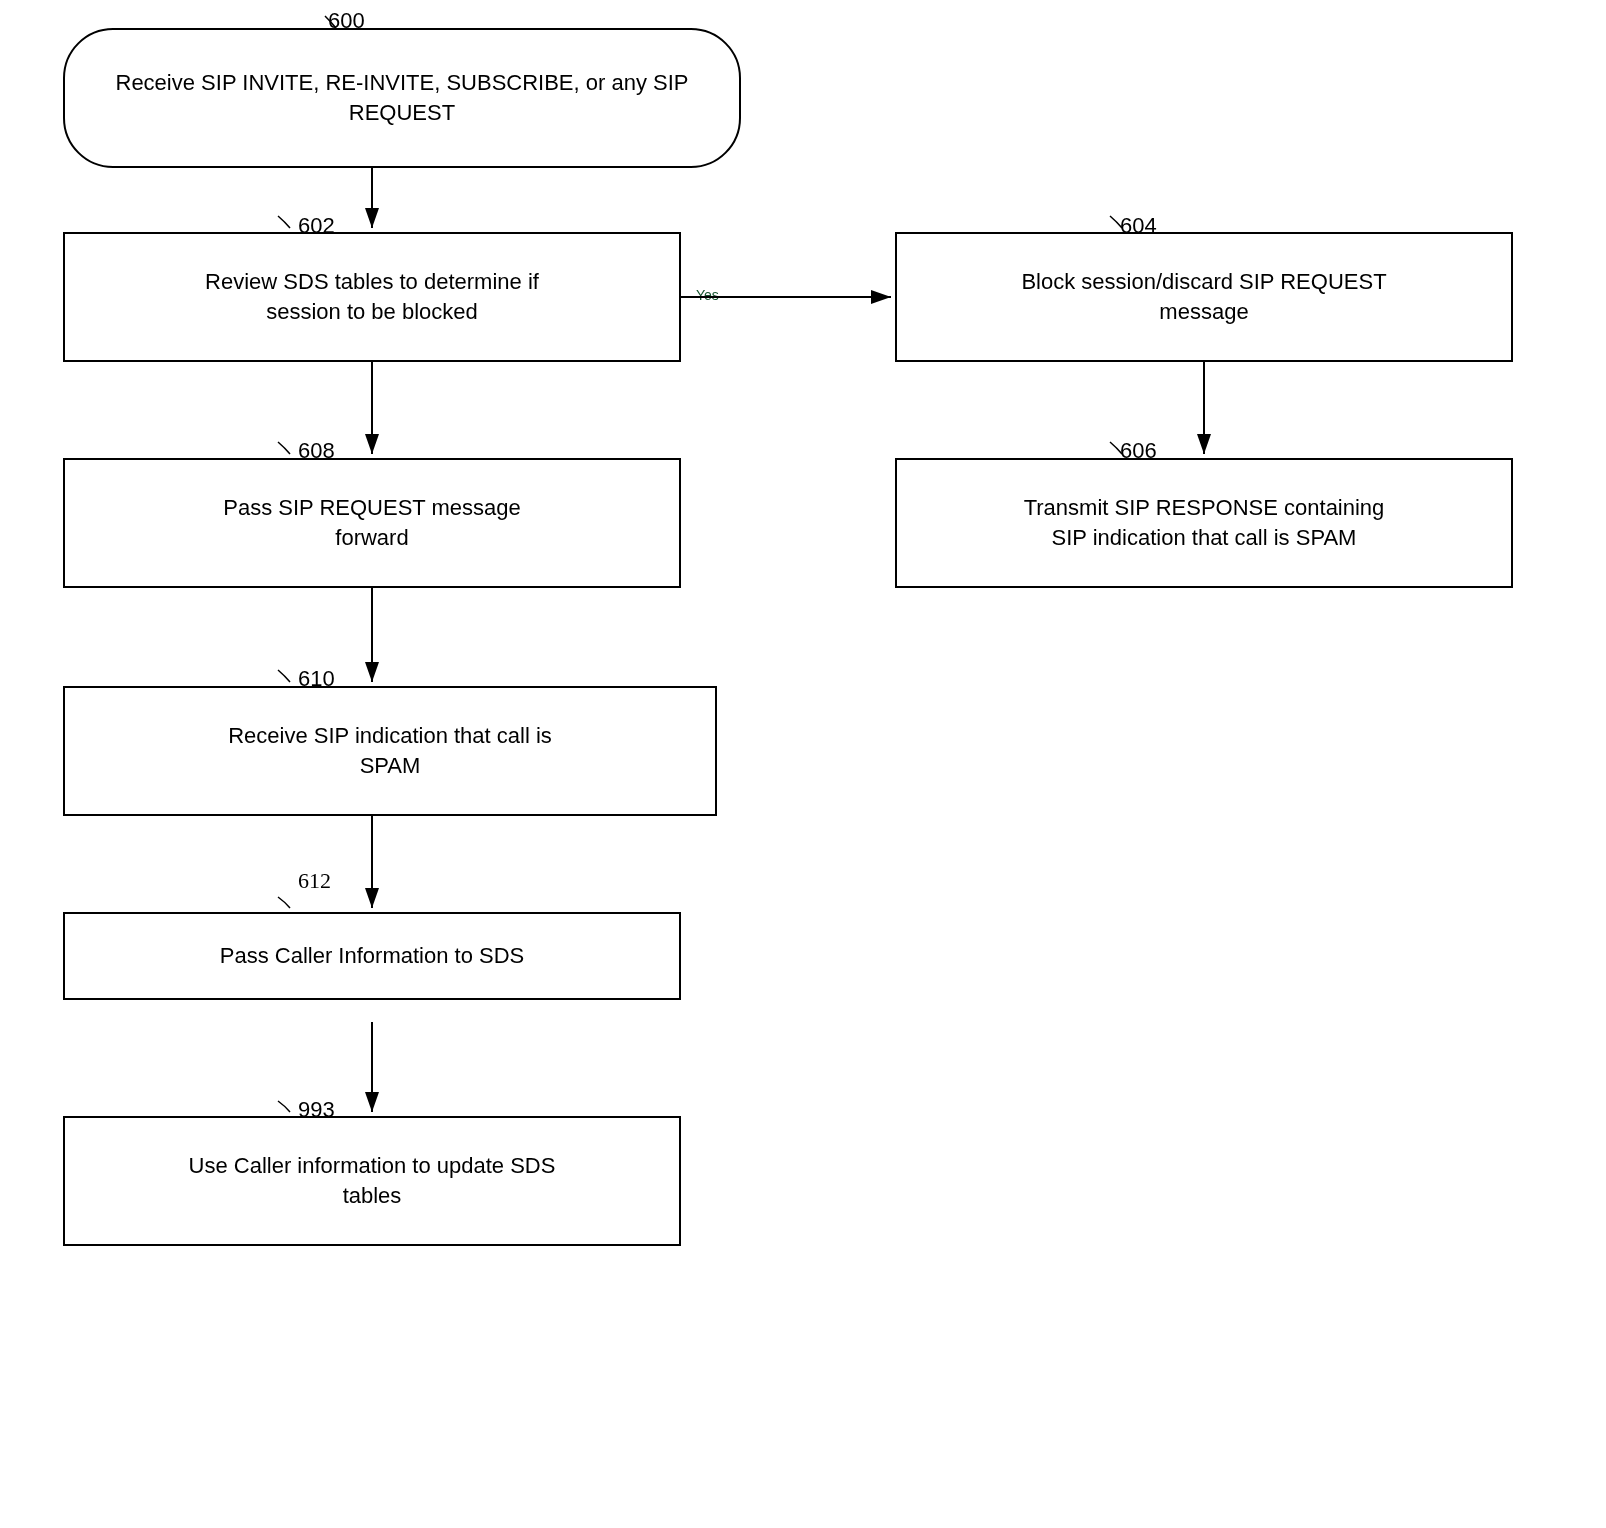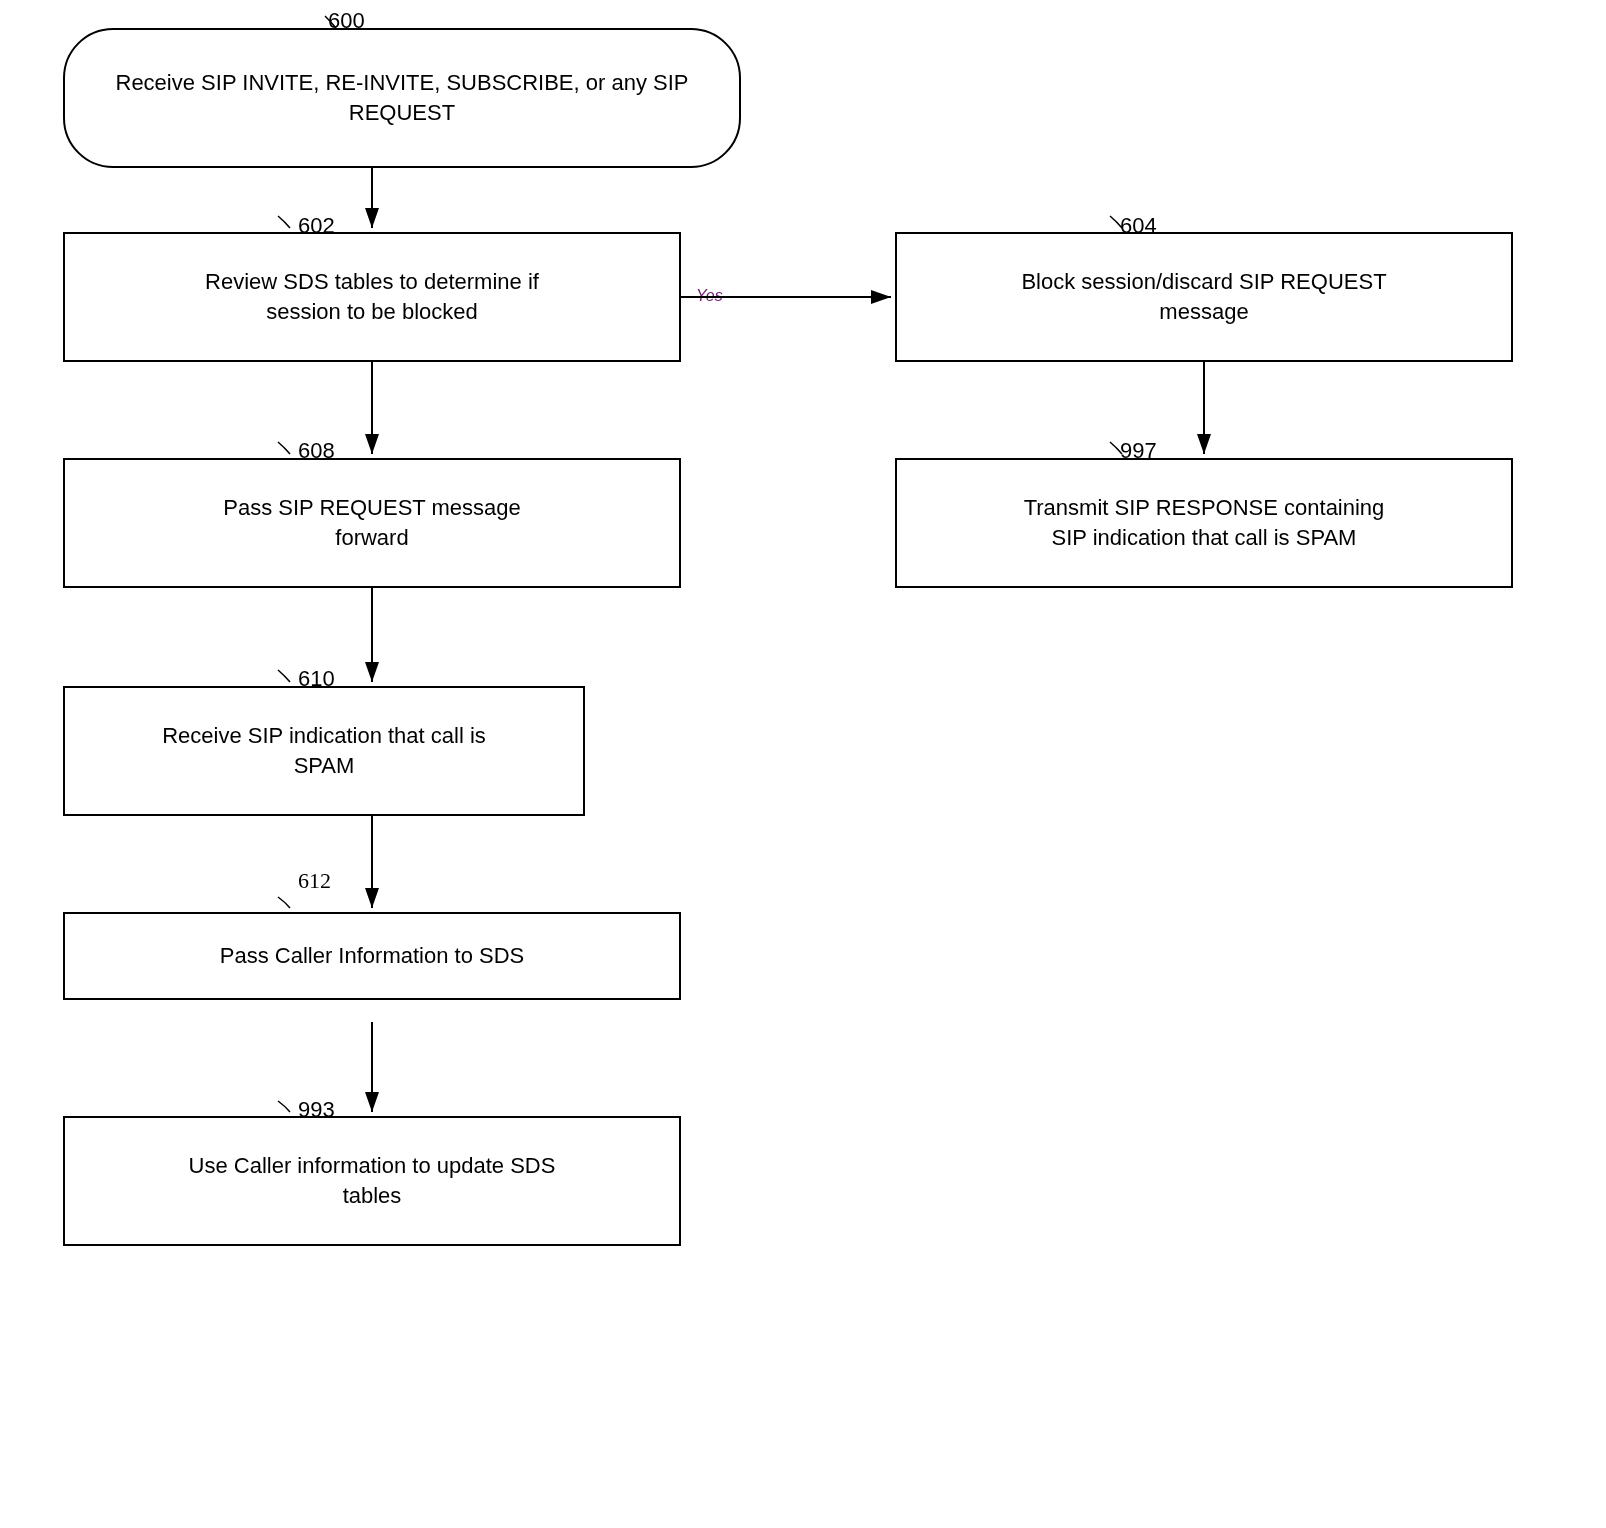--- a/index.html
+++ b/index.html
@@ -31,43 +31,42 @@
     .node-rounded {
       border-radius: 50px;
     }
     .label {
       position: absolute;
       font-size: 22px;
       color: #000;
     }
     .arrow-label {
       position: absolute;
-      font-size: 16px;
-      color: #701a75;
-      font-style: italic;
+      font-size: 14px;
+      color: #14532d;
     }
     svg.arrows {
       position: absolute;
       top: 0;
       left: 0;
       width: 1606px;
       height: 1528px;
       pointer-events: none;
     }
   </style>
 </head>
 <body>
 
 <div class="diagram">
 
   <span class="label" style="left:328px; top:8px;">600</span>
   <span class="label" style="left:298px; top:213px;">602</span>
   <span class="label" style="left:1120px; top:213px;">604</span>
   <span class="label" style="left:298px; top:438px;">608</span>
-  <span class="label" style="left:1120px; top:438px;">997</span>
+  <span class="label" style="left:1120px; top:438px;">606</span>
   <span class="label" style="left:298px; top:666px;">610</span>
   <span class="label" style="left:298px; top:868px;font-family:Liberation Serif, serif;">612</span>
   <span class="label" style="left:298px; top:1097px;">993</span>
 
   <div class="node node-rounded" style="left:63px; top:28px; width:678px; height:140px;">
     <span>Receive SIP INVITE, RE-INVITE,
 SUBSCRIBE, or any SIP REQUEST</span>
   </div>
 
   <div class="node" style="left:63px; top:232px; width:618px; height:130px;">
@@ -79,21 +78,21 @@
   </div>
 
   <div class="node" style="left:63px; top:458px; width:618px; height:130px;">
     <span>Pass SIP REQUEST message<br>forward</span>
   </div>
 
   <div class="node" style="left:895px; top:458px; width:618px; height:130px;">
     <span>Transmit SIP RESPONSE containing<br>SIP indication that call is SPAM</span>
   </div>
 
-  <div class="node" style="left:63px; top:686px; width:522px; height:130px;">
+  <div class="node" style="left:63px; top:686px; width:654px; height:130px;">
     <span>Receive SIP indication that call is<br>SPAM</span>
   </div>
 
   <div class="node" style="left:63px; top:912px; width:618px; height:88px;">
     <span>Pass Caller Information to SDS</span>
   </div>
 
   <div class="node" style="left:63px; top:1116px; width:618px; height:130px;">
     <span>Use Caller information to update SDS<br>tables</span>
   </div>

